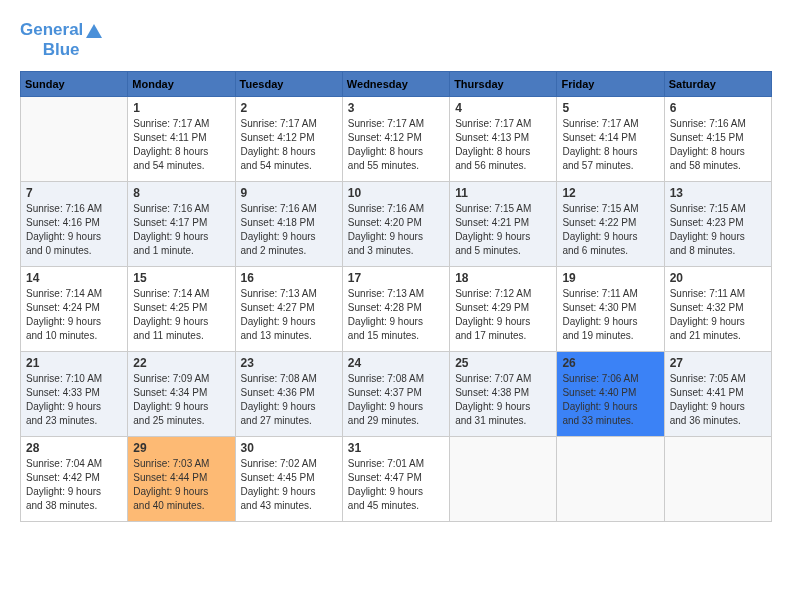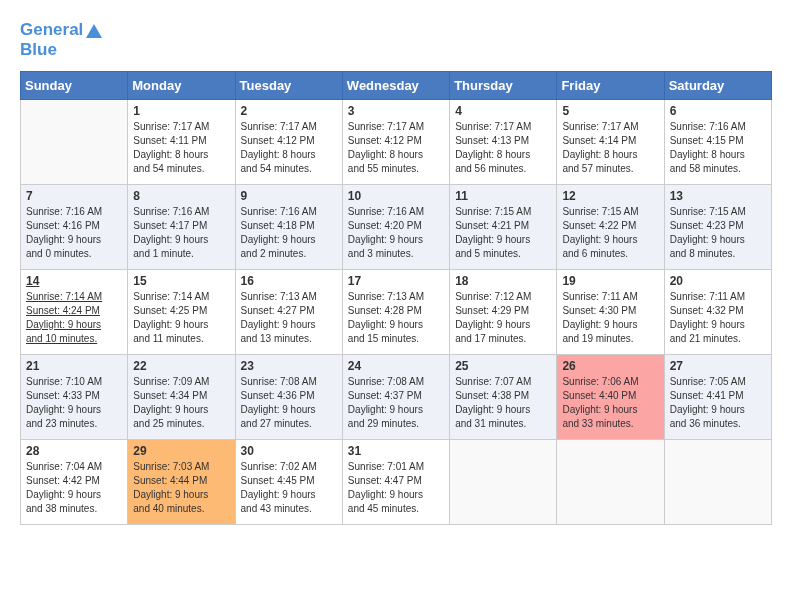--- a/index.html
+++ b/index.html
@@ -33,22 +33,22 @@
       font-size: 16px;
       color: #444;
     }
     table {
       width: 100%;
       border-collapse: collapse;
       table-layout: fixed;
     }
     th {
       background-color: #4a7abf;
-      color: #ffffff;
-      font-size: 13px;
+      color: #000000;
+      font-size: 11px;
       font-weight: bold;
       padding: 6px 4px;
       text-align: left;
       border: 1px solid #3a6aaf;
     }
     td {
       border: 1px solid #ccc;
       vertical-align: top;
       padding: 4px 5px;
       font-size: 11px;
@@ -77,21 +77,21 @@
       color: #333;
     }
   </style>
 </head>
 <body>
 
 <div class="header">
   <div class="logo-wrapper">
     <div style="font-size:17px; font-weight:bold; line-height:1.2; color:#333;">
       <div><span style="color:#4a90d9;">General</span><span style="display:inline-block; margin-left:3px; width:0; height:0; border-left:8px solid transparent; border-right:8px solid transparent; border-bottom:14px solid #4a90d9; vertical-align:middle;"></span></div>
-      <div style="color:#4a90d9;">Blue</div>
+      <div style="color:#4a90d9;text-align:center;">Blue</div>
     </div>
   </div>
   <div class="title-block">
     <div class="month-title"></div>
     <div class="location"></div>
   </div>
 </div>
 
 <table>
   <thead>
@@ -157,21 +157,21 @@
         <td style="background: rgb(238, 242, 248);">
           <span class="day-number">12</span>
           <div class="day-info">Sunrise: 7:15 AM<br>Sunset: 4:22 PM<br>Daylight: 9 hours<br>and 6 minutes.</div>
         </td>
         <td style="background: rgb(238, 242, 248);">
           <span class="day-number">13</span>
           <div class="day-info">Sunrise: 7:15 AM<br>Sunset: 4:23 PM<br>Daylight: 9 hours<br>and 8 minutes.</div>
         </td>
       </tr>
       <tr>
-        <td style="background: rgb(255, 255, 255); text-decoration: underline;">
+        <td style="background: rgb(255, 255, 255);">
           <span class="day-number">14</span>
           <div class="day-info">Sunrise: 7:14 AM<br>Sunset: 4:24 PM<br>Daylight: 9 hours<br>and 10 minutes.</div>
         </td>
         <td style="background: rgb(255, 255, 255);">
           <span class="day-number">15</span>
           <div class="day-info">Sunrise: 7:14 AM<br>Sunset: 4:25 PM<br>Daylight: 9 hours<br>and 11 minutes.</div>
         </td>
         <td style="background: rgb(255, 255, 255);">
           <span class="day-number">16</span>
           <div class="day-info">Sunrise: 7:13 AM<br>Sunset: 4:27 PM<br>Daylight: 9 hours<br>and 13 minutes.</div>
@@ -207,21 +207,21 @@
           <div class="day-info">Sunrise: 7:08 AM<br>Sunset: 4:36 PM<br>Daylight: 9 hours<br>and 27 minutes.</div>
         </td>
         <td style="background: rgb(238, 242, 248);">
           <span class="day-number">24</span>
           <div class="day-info">Sunrise: 7:08 AM<br>Sunset: 4:37 PM<br>Daylight: 9 hours<br>and 29 minutes.</div>
         </td>
         <td style="background: rgb(238, 242, 248);">
           <span class="day-number">25</span>
           <div class="day-info">Sunrise: 7:07 AM<br>Sunset: 4:38 PM<br>Daylight: 9 hours<br>and 31 minutes.</div>
         </td>
-        <td style="background: #fca5a5;">
+        <td style="background: #3b82f6;">
           <span class="day-number">26</span>
           <div class="day-info">Sunrise: 7:06 AM<br>Sunset: 4:40 PM<br>Daylight: 9 hours<br>and 33 minutes.</div>
         </td>
         <td style="background: rgb(238, 242, 248);">
           <span class="day-number">27</span>
           <div class="day-info">Sunrise: 7:05 AM<br>Sunset: 4:41 PM<br>Daylight: 9 hours<br>and 36 minutes.</div>
         </td>
       </tr>
       <tr>
         <td style="background: rgb(255, 255, 255);">

